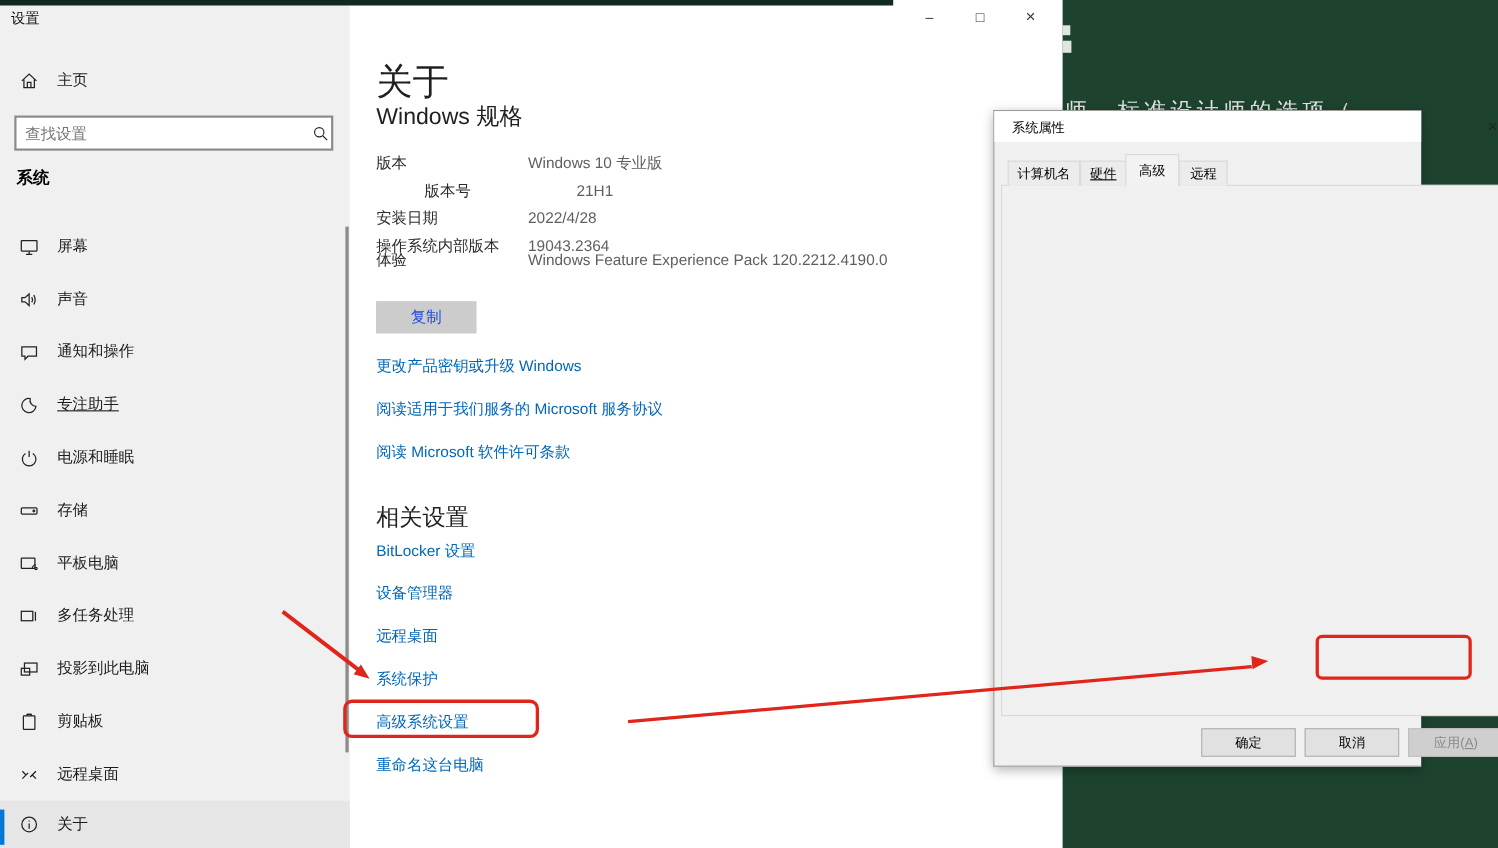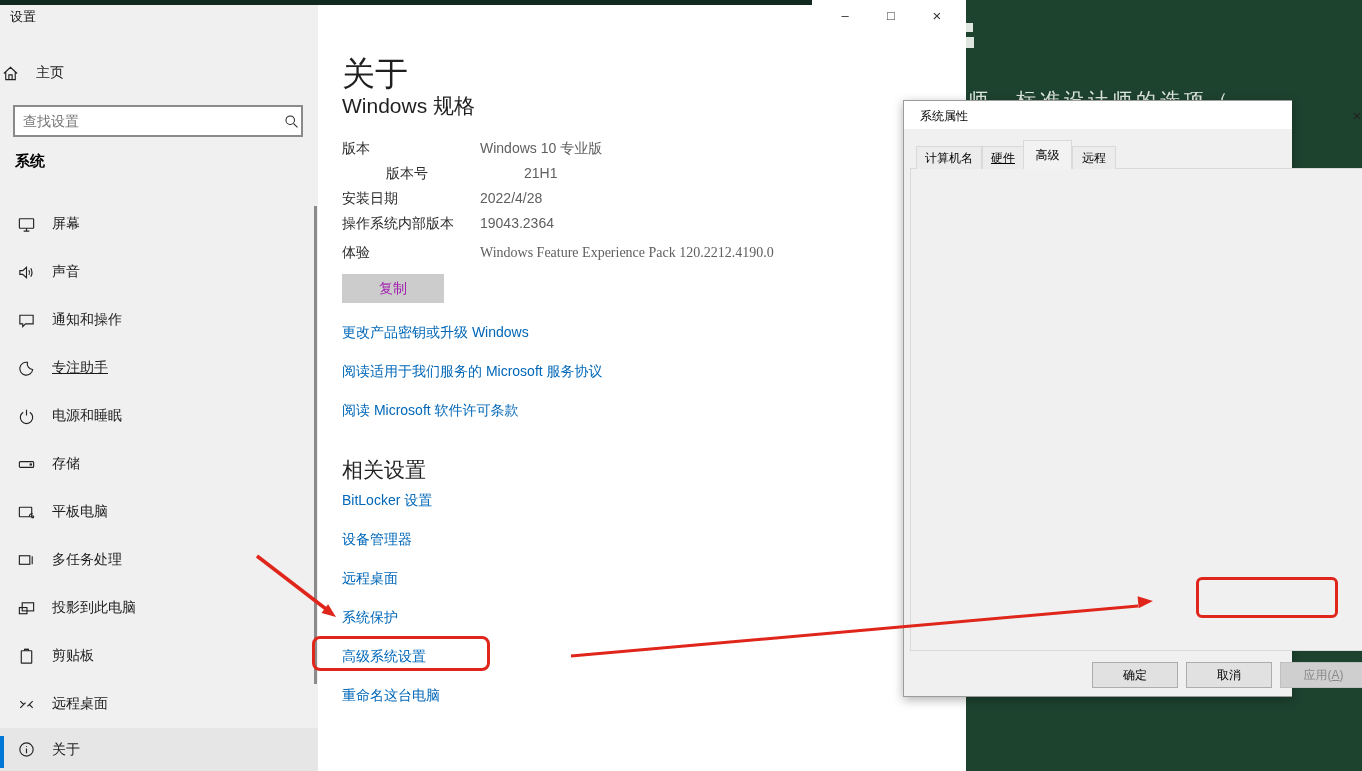--- a/index.html
+++ b/index.html
@@ -11,40 +11,40 @@
   .bg-strip-top{position:absolute;left:0;top:0;width:812px;height:5px;background:#12291f;z-index:6;}
   .bg-text{position:absolute;color:#dfe6df;white-space:nowrap;z-index:1;letter-spacing:4px;}
   .bg-frag{position:absolute;background:#dfe6df;z-index:1;}
 
   
   .settings{position:absolute;left:0;top:0;width:966px;height:771px;background:#ffffff;z-index:5;}
   .sidebar{position:absolute;left:0;top:0;width:318px;height:771px;background:#f0f0f0;}
   .win-title{position:absolute;left:10px;top:8px;font-size:13px;color:#111;}
   .caption-btn{position:absolute;top:0;width:46px;height:30px;display:flex;align-items:center;justify-content:center;
                color:#333;font-size:13px;cursor:default;}
-  .home-row{position:absolute;left:0;top:52px;width:318px;height:42px;display:flex;align-items:center;box-sizing:border-box;gap:16px;color:#1c1c1c;font-size:14px;}
+  .home-row{position:absolute;left:0;top:52px;width:318px;height:42px;display:flex;align-items:center;padding-left:16px;box-sizing:border-box;gap:16px;color:#1c1c1c;font-size:14px;}
   .searchbox{position:absolute;left:13px;top:105px;width:290px;height:32px;background:#fff;border:2px solid #8a8a8a;box-sizing:border-box;display:flex;align-items:center;}
   .searchbox input{border:0;outline:0;flex:1;font-size:14px;padding:0 8px;color:#333;background:transparent;font-family:inherit;}
   .search-glyph{width:26px;color:#555;}
   .side-header{position:absolute;left:15px;top:152px;font-size:15px;font-weight:bold;color:#000;}
   .nav-item{position:absolute;left:0;width:318px;height:48px;display:flex;align-items:center;padding-left:16px;box-sizing:border-box;gap:16px;font-size:14px;color:#1c1c1c;}
   .nav-item.sel{background:#e6e6e6;}
   .nav-accent{position:absolute;left:0;top:8px;width:4px;height:32px;background:#0078d7;}
   .icon{display:inline-flex;width:20px;height:20px;align-items:center;justify-content:center;flex:0 0 20px;}
   .icon svg{stroke:#222;fill:none;stroke-width:1.2;}
   .side-scroll{position:absolute;left:314px;top:206px;width:3px;height:478px;background:#8b8b8b;}
 
   
   .about-title{position:absolute;left:342px;top:52px;font-size:33px;font-weight:300;color:#1f1f1f;}
   .sec-heading{position:absolute;left:342px;font-size:21px;font-weight:300;color:#1f1f1f;}
   .spec-row{position:absolute;left:342px;font-size:14px;white-space:nowrap;}
   .spec-row .lab{display:inline-block;width:138px;color:#2b2b2b;}
   .spec-row .val{color:#5f5f5f;}
-  .copy-btn{position:absolute;left:342px;top:274px;width:102px;height:29px;background:#cccccc;border:1px solid #cccccc;
-            font-size:14px;color:#a21caf;display:flex;align-items:center;justify-content:center;font-family:inherit;}
+  .copy-btn{position:absolute;left:342px;top:274px;width:91px;height:29px;background:#cccccc;border:1px solid #cccccc;
+            font-size:14px;color:#1d4ed8;display:flex;align-items:center;justify-content:center;font-family:inherit;}
   .blue-link{position:absolute;left:342px;font-size:14px;color:#0067b8;cursor:pointer;white-space:nowrap;}
 
   
   .dialog{position:absolute;left:903px;top:100px;width:389px;height:597px;background:#f0f0f0;
           border:1px solid #9b9b9b;border-right:none;box-sizing:border-box;z-index:20;
           box-shadow:0 3px 10px rgba(0,0,0,.30);font-size:12px;color:#000;}
   .dlg-titlebar{position:absolute;left:0;top:0;width:100%;height:28px;background:#ffffff;}
   .dlg-title{position:absolute;left:16px;top:7px;font-size:12px;color:#000;}
   .dlg-close{position:absolute;left:438px;top:3px;width:30px;height:22px;font-size:15px;color:#222;display:flex;align-items:center;justify-content:center;}
   .tab{position:absolute;box-sizing:border-box;border:1px solid #d9d9d9;border-bottom:none;background:#ececec;
@@ -228,21 +228,21 @@
     </div>
     <div class="spec-row" style="top:165px;margin-left:44px;">
       <span class="lab">版本号</span><span class="val">21H1</span>
     </div>
     <div class="spec-row" style="top:190px;">
       <span class="lab">安装日期</span><span class="val">2022/4/28</span>
     </div>
     <div class="spec-row" style="top:215px;">
       <span class="lab">操作系统内部版本</span><span class="val">19043.2364</span>
     </div>
-    <div class="spec-row" style="top:244px;font-family:Liberation Serif, serif;">
+    <div class="spec-row" style="top:228px;">
       <span class="lab">体验</span><span class="val">Windows Feature Experience Pack 120.2212.4190.0</span>
     </div>
 
     <button class="copy-btn">复制</button>
 
     <div class="blue-link" style="top:324px;">更改产品密钥或升级 Windows</div>
     <div class="blue-link" style="top:363px;">阅读适用于我们服务的 Microsoft 服务协议</div>
     <div class="blue-link" style="top:402px;">阅读 Microsoft 软件许可条款</div>
 
     <div class="sec-heading" style="top:456px;">相关设置</div>

